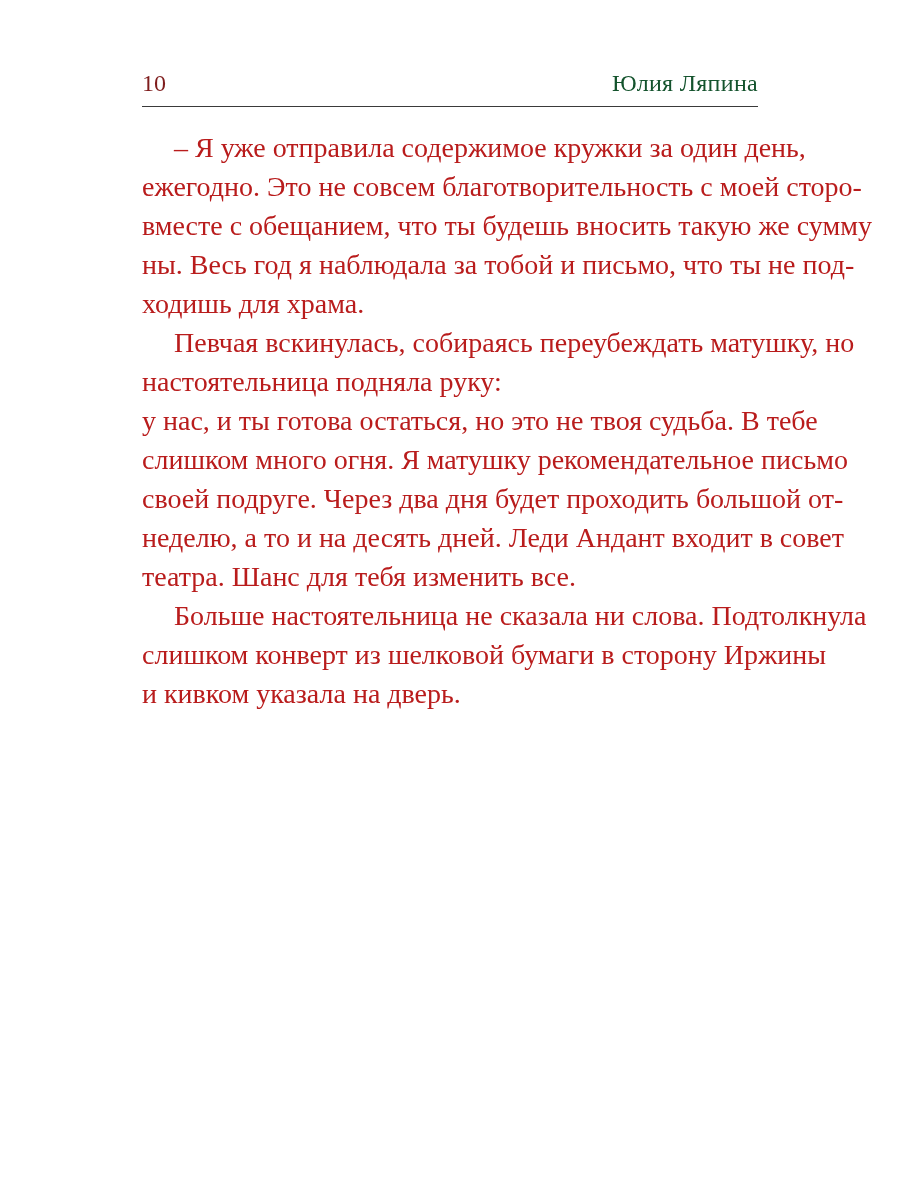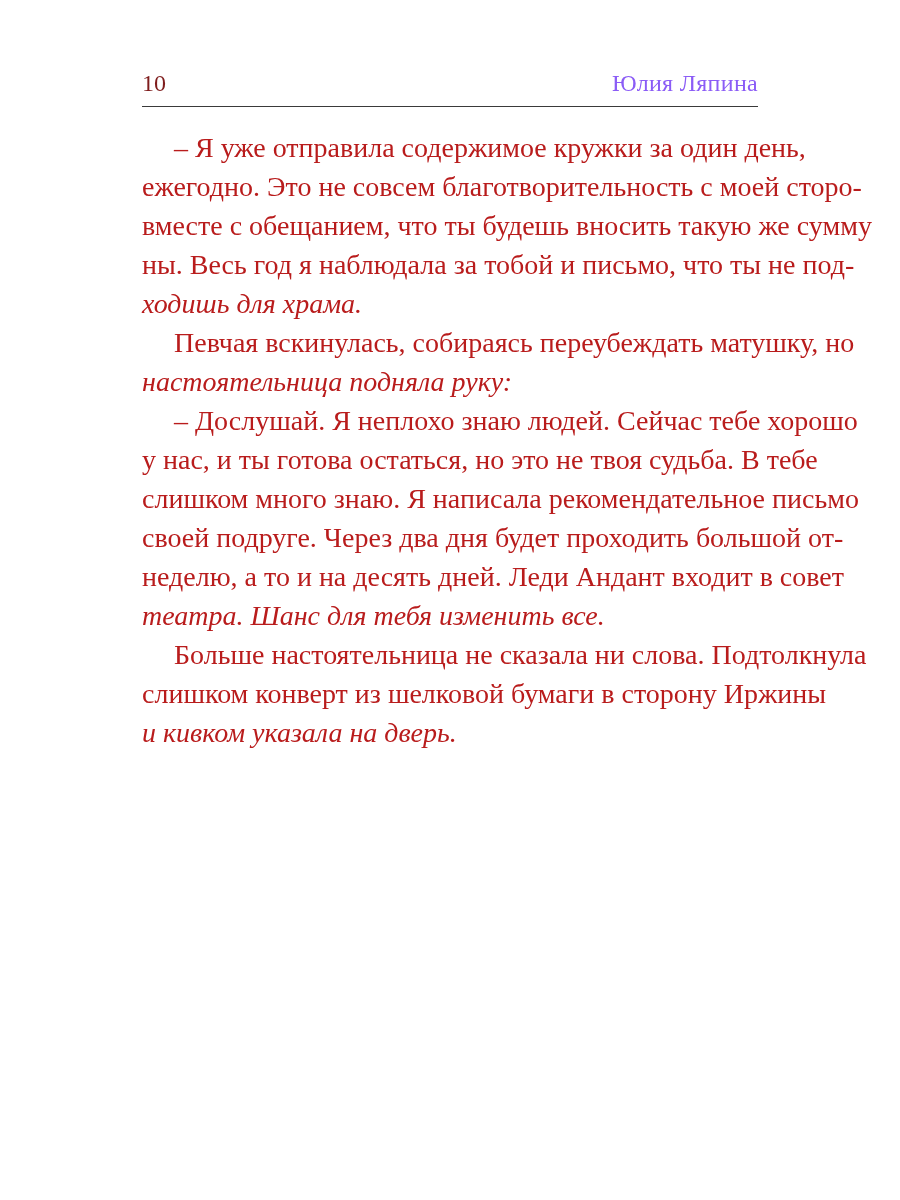--- a/index.html
+++ b/index.html
@@ -30,21 +30,21 @@
       line-height: 30px;
       color: #7f1d1d;
     }
     .author-name {
       position: absolute;
       right: 0;
       top: 0;
       font-size: 24px;
       line-height: 30px;
       letter-spacing: 0.3px;
-      color: #8b5cf6;
+      color: #14532d;
     }
     .head-rule {
       position: absolute;
       left: 142px;
       top: 106px;
       width: 616px;
       height: 0;
       border-top: 1.5px solid #3a3a3a;
     }
     .body-text {
@@ -61,21 +61,20 @@
       white-space: nowrap;
       text-align: justify;
       text-align-last: justify;
       color: #b91c1c;
     }
     .line.indent {
       padding-left: 32px;
     }
     .line.last {
       text-align-last: left;
-      font-style: italic;
     }
   </style>
 </head>
 <body>
 
 <div class="running-head">
   <span class="page-number">10</span>
   <span class="author-name">Юлия Ляпина</span>
 </div>
 <div class="head-rule"></div>
@@ -86,23 +85,22 @@
     <span class="line">ежегодно. Это не совсем благотворительность с моей сторо-</span>
     <span class="line">вместе с обещанием, что ты будешь вносить такую же сумму</span>
     <span class="line">ны. Весь год я наблюдала за тобой и письмо, что ты не под-</span>
     <span class="line last">ходишь для храма.</span>
   </div>
   <div>
     <span class="line indent">Певчая вскинулась, собираясь переубеждать матушку, но</span>
     <span class="line last">настоятельница подняла руку:</span>
   </div>
   <div>
-    <span class="line indent">– Дослушай. Я неплохо знаю людей. Сейчас тебе хорошо</span>
     <span class="line">у нас, и ты готова остаться, но это не твоя судьба. В тебе</span>
-    <span class="line">слишком много знаю. Я написала рекомендательное письмо</span>
+    <span class="line">слишком много огня. Я матушку рекомендательное письмо</span>
     <span class="line">своей подруге. Через два дня будет проходить большой от-</span>
     <span class="line">неделю, а то и на десять дней. Леди Андант входит в совет</span>
     <span class="line last">театра. Шанс для тебя изменить все.</span>
   </div>
   <div>
     <span class="line indent">Больше настоятельница не сказала ни слова. Подтолкнула</span>
     <span class="line">слишком конверт из шелковой бумаги в сторону Иржины</span>
     <span class="line last">и кивком указала на дверь.</span>
   </div>
 </div>

